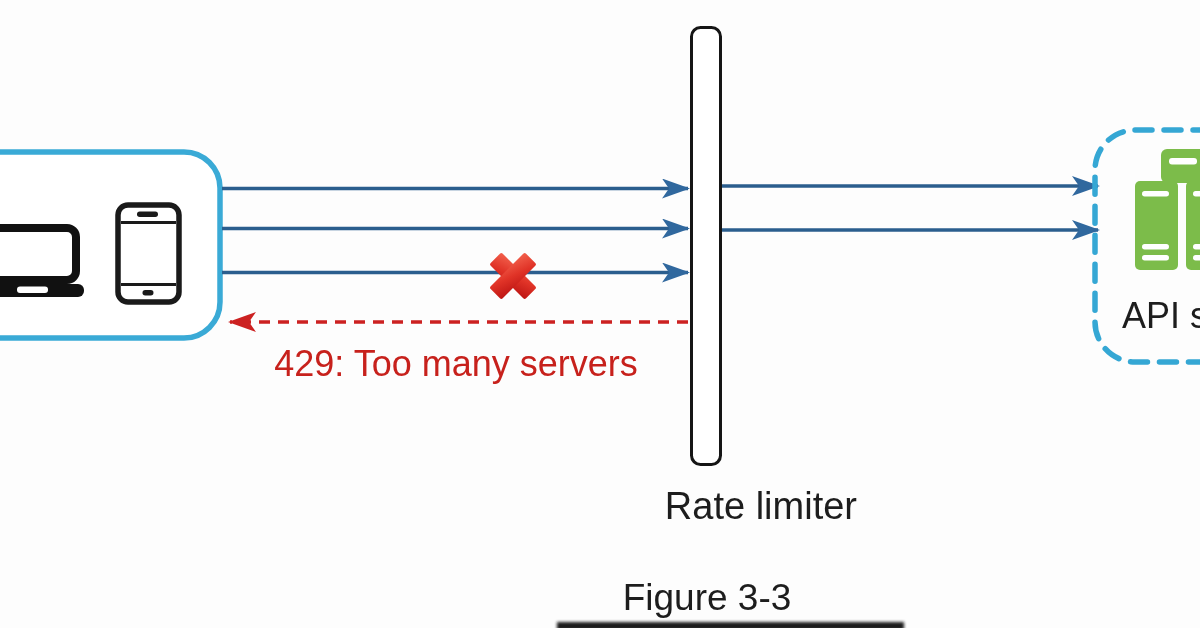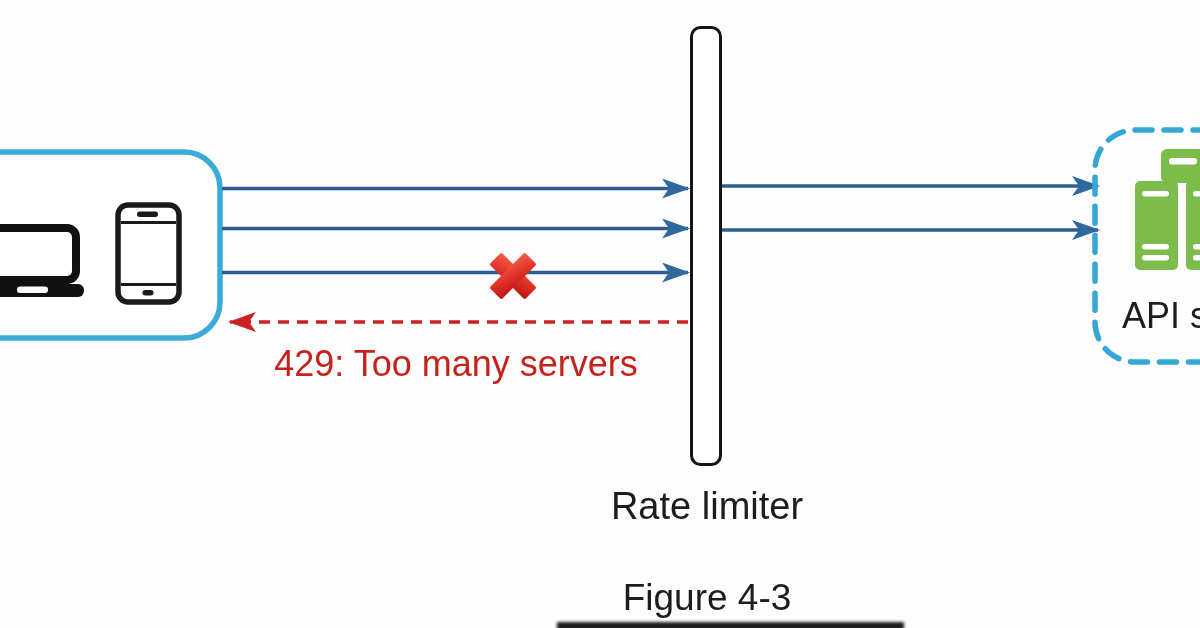--- a/index.html
+++ b/index.html
@@ -32,21 +32,21 @@
     top: 344px;
     width: 412px;
     text-align: center;
     font-size: 36px;
     color: #c7211c;
   }
   .label-rate-limiter {
     left: 557px;
     top: 486px;
     width: 300px;
-    text-align: center;
+    text-align: right;
     font-size: 38px;
   }
   .label-figure {
     left: 557px;
     top: 578px;
     width: 300px;
     text-align: center;
     font-size: 37px;
   }
   .label-api-servers {
@@ -141,15 +141,15 @@
       <rect x="557" y="622" width="347" height="8" fill="#1b1b1b" filter="url(#soft)"></rect>
     </g>
   </svg>
 
   <div class="label label-rejection">429: Too many servers</div>
 
   <div class="label label-rate-limiter">Rate limiter</div>
 
   <div class="label label-api-servers">API servers</div>
 
-  <div class="label label-figure">Figure 4-3</div>
+  <div class="label label-figure">Figure 3-3</div>
 
 </div>
 
 </body></html>

